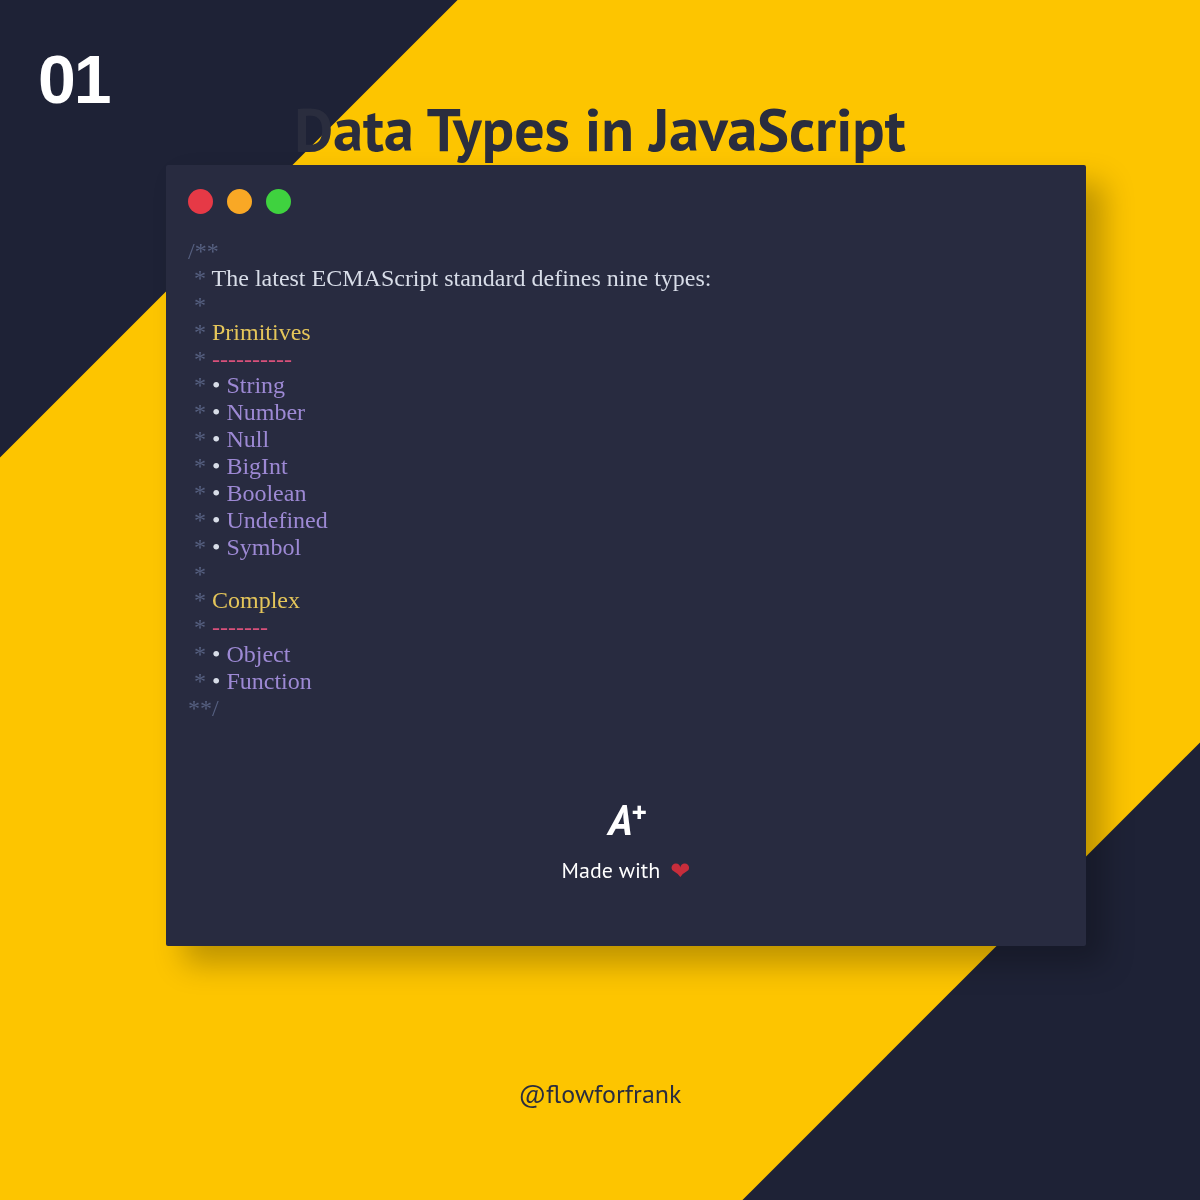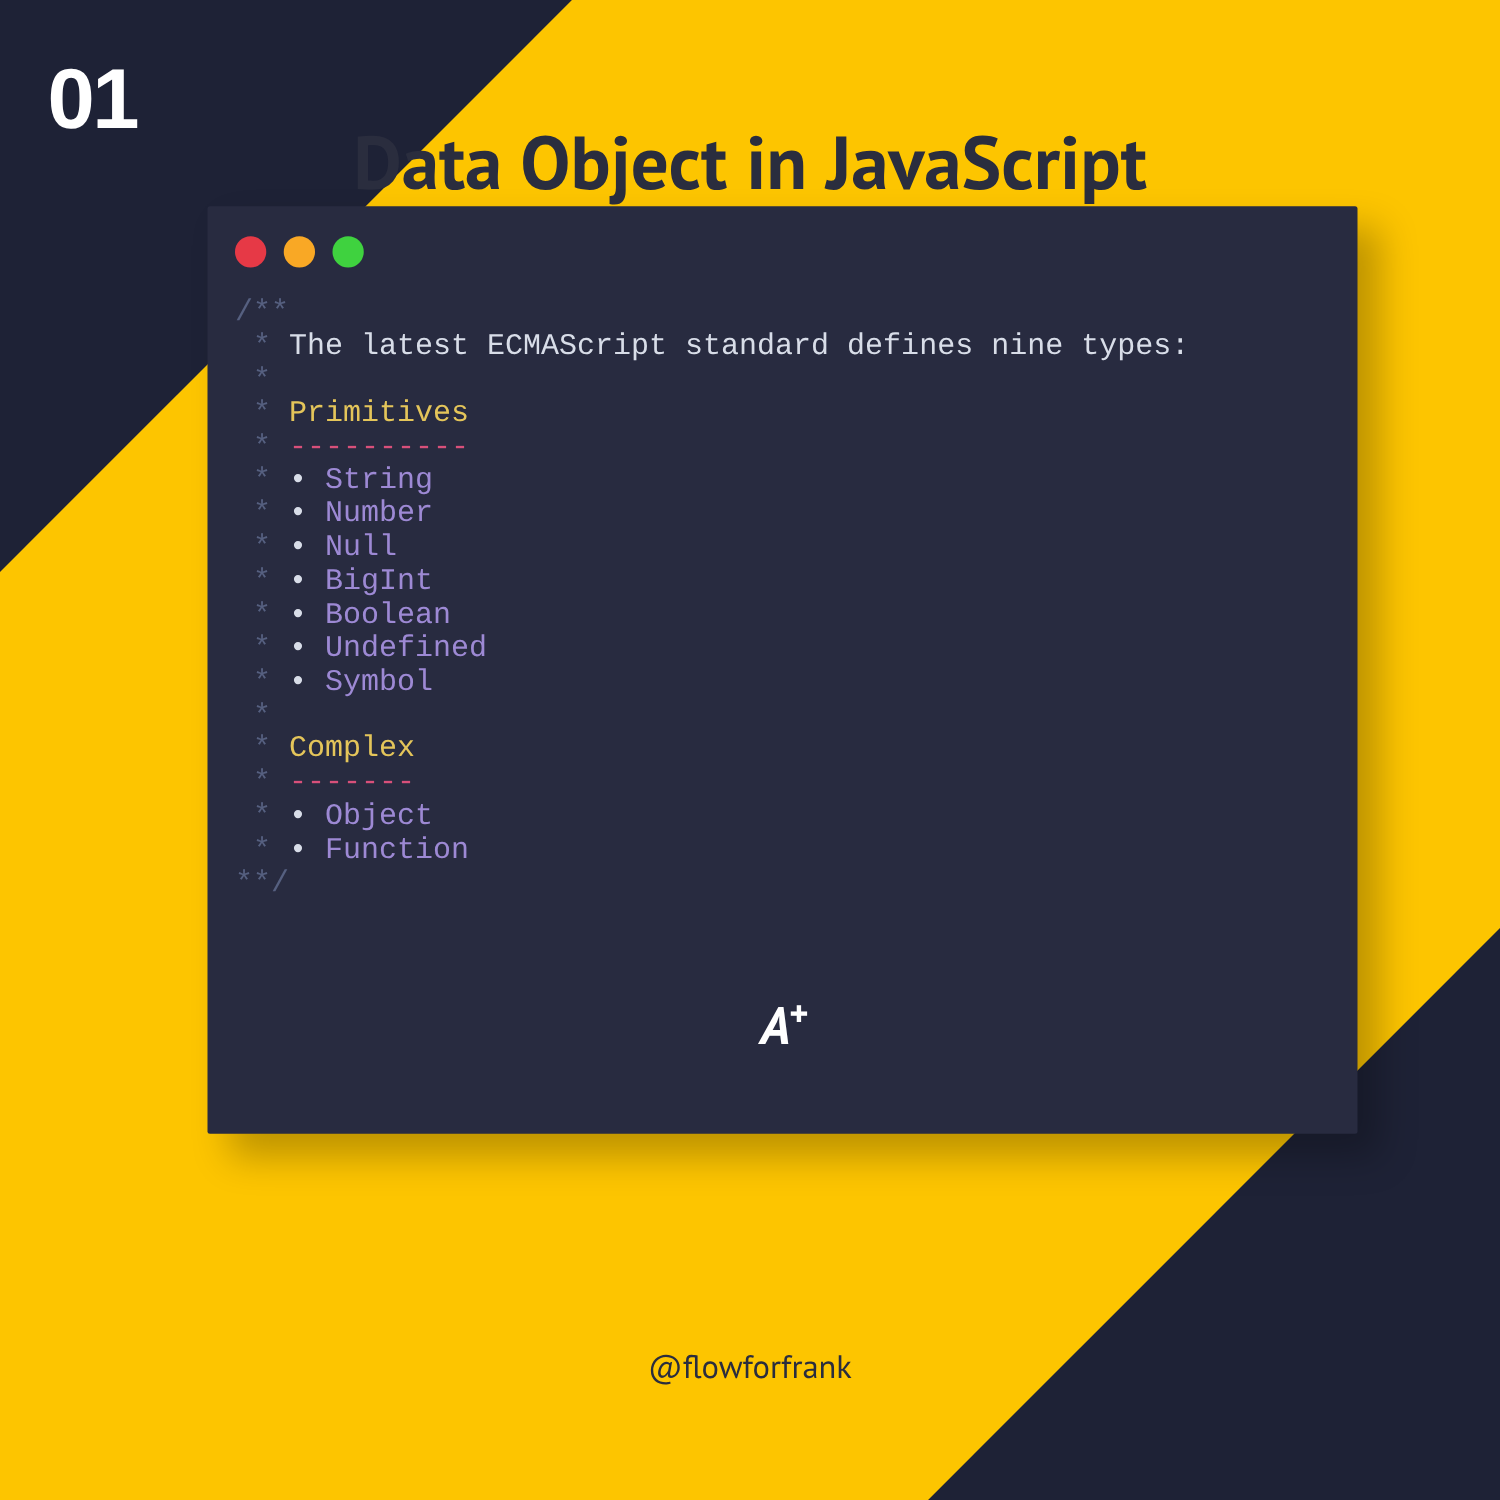--- a/index.html
+++ b/index.html
@@ -54,21 +54,21 @@
   .traffic {
     display: flex;
     gap: 14px;
     margin-bottom: 24px;
   }
   .dot { width: 25px; height: 25px; border-radius: 50%; }
   .red { background: #e63946; }
   .yel { background: #f9a825; }
   .grn { background: #3fd23f; }
   .code {
-    font-family: Liberation Mono, monospace;
+    font-family: Liberation Serif, serif;
     font-size: 24px;
     line-height: 1.12;
     white-space: pre;
     color: #e5e5ee;
   }
   .c-gray { color: #566080; }
   .c-white { color: #d8dde8; }
   .c-yellow { color: #e4c55a; }
   .c-pink { color: #d8507a; }
   .c-purple { color: #9d89d4; }
@@ -106,21 +106,21 @@
     font-weight: 500;
   }
 </style>
 </head>
 <body>
 
 <div class="yellow-band"></div>
 
 <div class="slide-number">01</div>
 
-<div class="title">Data Object in JavaScript</div>
+<div class="title">Data Types in JavaScript</div>
 
 <div class="code-window">
   <div class="traffic">
     <div class="dot red"></div>
     <div class="dot yel"></div>
     <div class="dot grn"></div>
   </div>
   <div class="code" id="code-target"><span class="c-gray">/**</span>
 <span class="c-gray"> *</span> <span class="c-white">The latest ECMAScript standard defines nine types:</span>
 <span class="c-gray"> *</span>
@@ -137,16 +137,20 @@
 <span class="c-gray"> *</span> <span class="c-yellow">Complex</span>
 <span class="c-gray"> *</span> <span class="c-pink">-------</span>
 <span class="c-gray"> *</span> <span class="c-white">•</span> <span class="c-purple">Object</span>
 <span class="c-gray"> *</span> <span class="c-white">•</span> <span class="c-purple">Function</span>
 <span class="c-gray">**/</span></div>
   <div class="footer-logo">
     <div class="logo-text">
         <span>A</span>
         <sup>+</sup>
       </div>
+    <div class="made-with">
+      <span>Made with</span>
+      <span class="heart-icon">❤</span>
+    </div>
   </div>
 </div>
 
 <div class="handle">@flowforfrank</div>
 
 </body></html>

